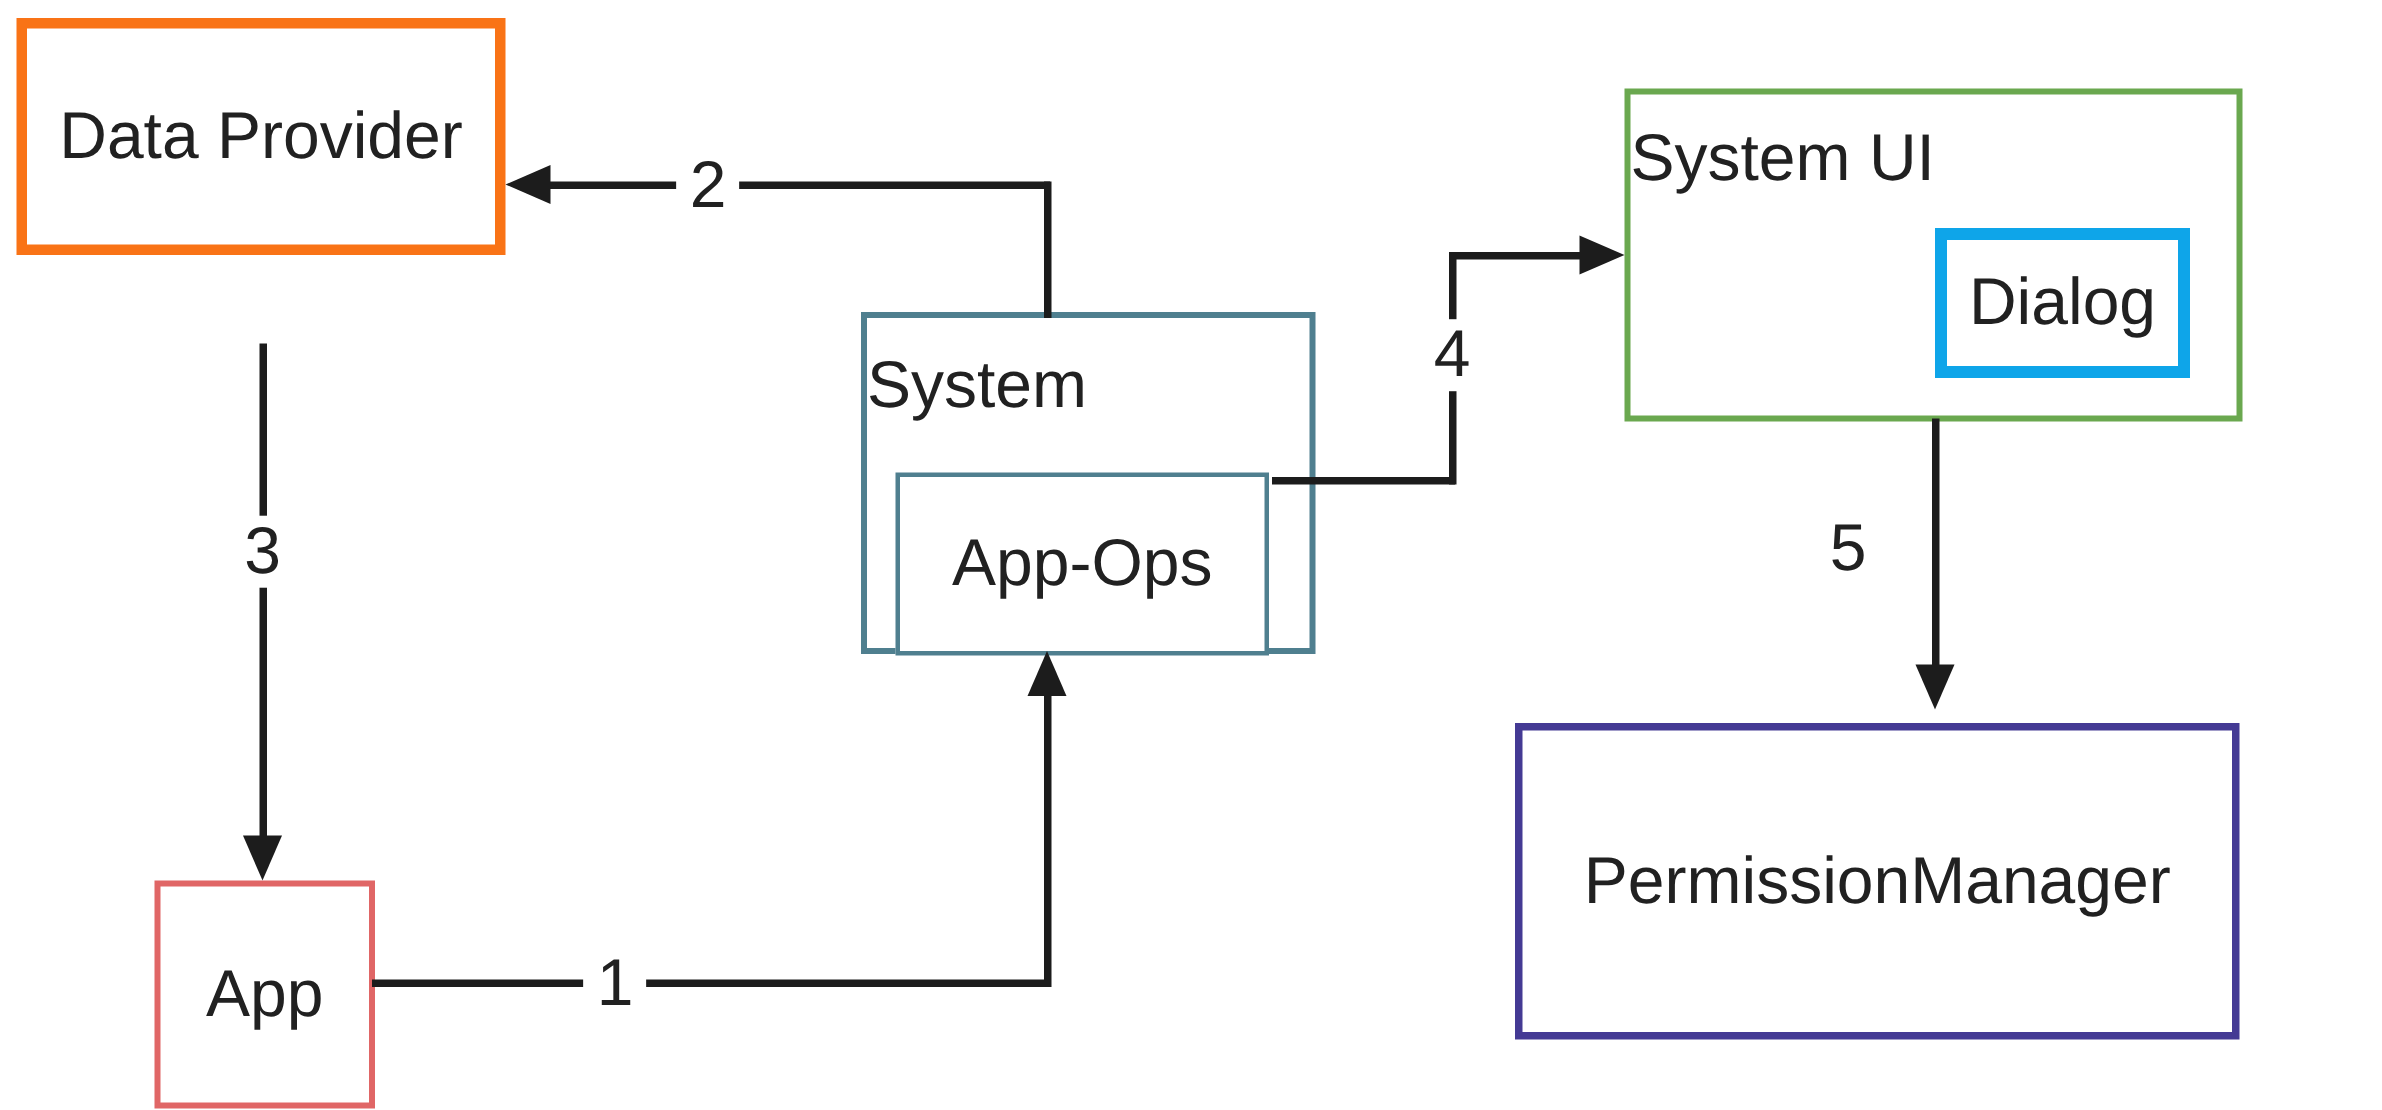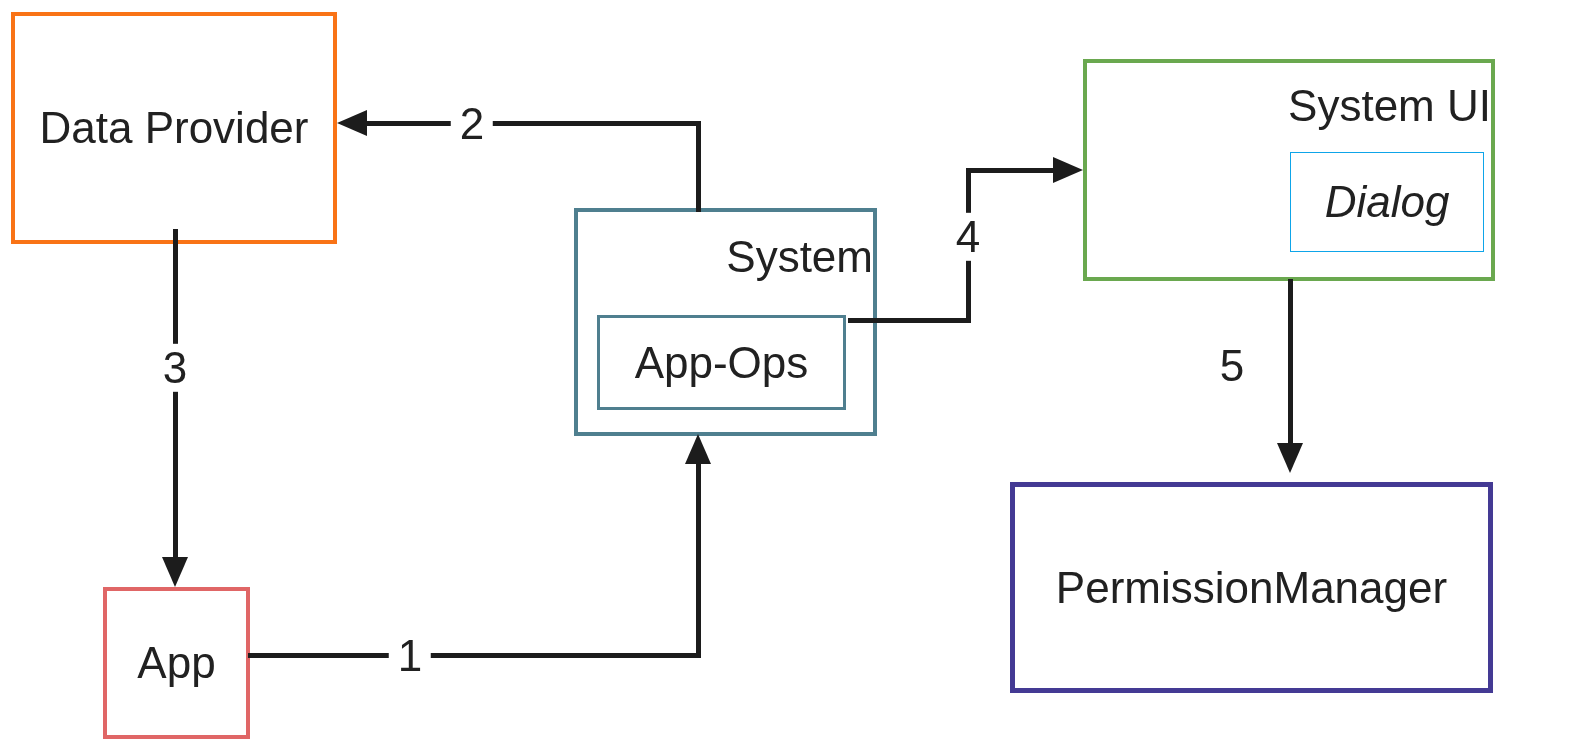--- a/index.html
+++ b/index.html
@@ -19,35 +19,35 @@
     position: absolute;
     background: #ffffff;
     font-size: 44px;
     color: #212121;
     display: flex;
     align-items: center;
     justify-content: center;
   }
   .node.top-label {
     align-items: flex-start;
-    justify-content: flex-end;
+    justify-content: flex-start;
   }
   .inner-node {
     position: absolute;
     background: #ffffff;
     font-size: 44px;
     display: flex;
     align-items: center;
     justify-content: center;
   }
-  .box-dp   { left: 11px;  top: 12px;  width: 326px; height: 232px; border: 4px solid #f97316; }
+  .box-dp   { left: 11px;  top: 12px;  width: 326px; height: 158px; border: 7px solid #f97316; }
   .box-sys  { left: 574px; top: 208px; width: 303px; height: 228px; border: 4px solid #4f7f8f; padding-top: 20px; }
-  .box-ops  { left: 19px;  top: 103px; width: 249px; height: 95px;  border: 3px solid #4f7f8f; }
+  .box-ops  { left: 19px;  top: 103px; width: 249px; height: 122px;  border: 3px solid #4f7f8f; }
   .box-sui  { left: 1083px; top: 59px; width: 412px; height: 222px; border: 4px solid #6aa84f; padding-top: 18px; }
-  .box-dlg  { left: 203px; top: 89px;  width: 194px; height: 100px; border: 1px solid #0ea5e9; font-style: italic; }
+  .box-dlg  { left: 203px; top: 89px;  width: 170px; height: 100px; border: 8px solid #0ea5e9; }
   .box-pm   { left: 1010px; top: 482px; width: 483px; height: 211px; border: 5px solid #443a94; }
   .box-app  { left: 103px; top: 587px; width: 147px; height: 152px; border: 4px solid #e06666; }
 
   .line {
     position: absolute;
     background: #1c1c1c;
   }
   .arrowhead {
     position: absolute;
     width: 0;

